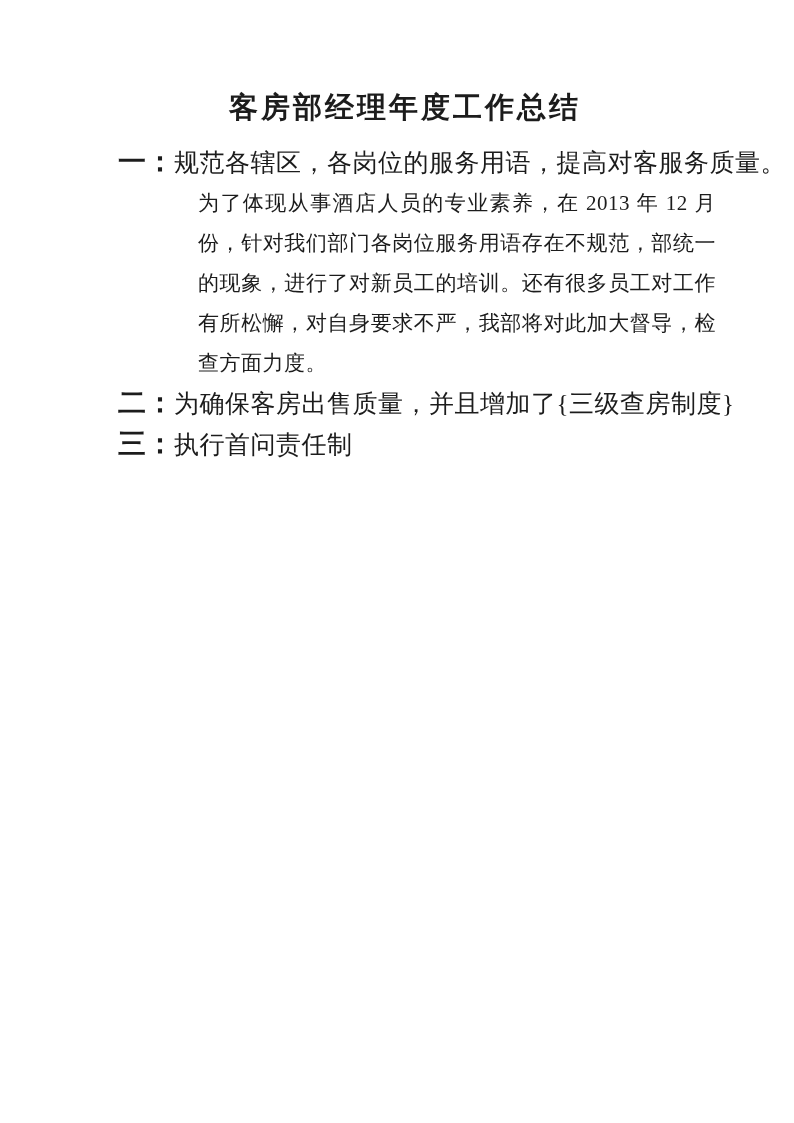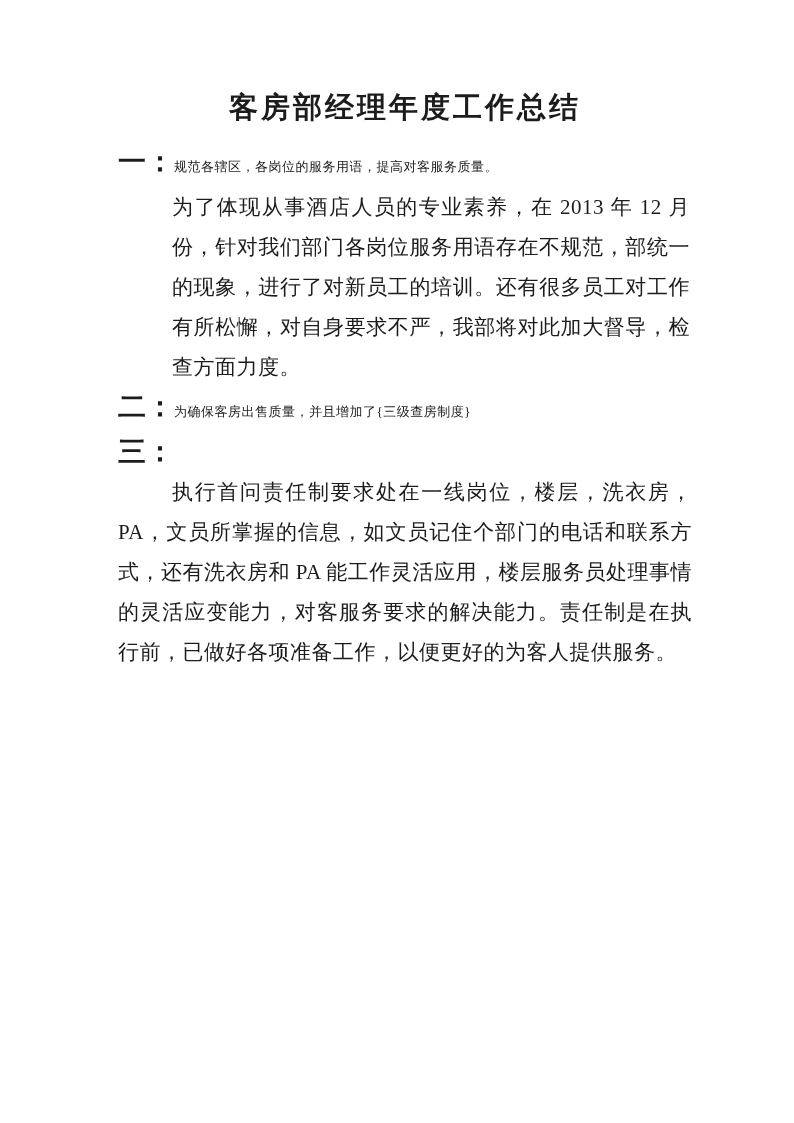--- a/index.html
+++ b/index.html
@@ -31,31 +31,31 @@
     line-height: 40px;
     white-space: nowrap;
   }
   .sec-marker {
     flex: 0 0 56px;
     font-size: 28px;
     font-weight: 700;
     letter-spacing: 0;
   }
   .sec-heading {
-    font-size: 13px;
+    font-size: 25px;
     letter-spacing: 0.5px;
   }
   .sec-body {
     font-size: 21px;
     line-height: 40px;
     letter-spacing: 0.5px;
     text-align: justify;
   }
   .sec-body.hang {
-    margin-left: 54px;
+    margin-left: 80px;
     width: 518px;
   }
   .sec-body.first-indent {
     text-indent: 54px;
     width: 574px;
   }
 </style>
 </head>
 <body>
 
@@ -76,19 +76,19 @@
     <section class="sec">
       <div class="sec-head">
         <span class="sec-marker">二：</span>
         <span class="sec-heading">为确保客房出售质量，并且增加了{三级查房制度}</span>
       </div>
     </section>
 
     <section class="sec">
       <div class="sec-head">
         <span class="sec-marker">三：</span>
+        <span class="sec-heading">执行首问责任制</span>
       </div>
-      <p class="sec-body first-indent">执行首问责任制要求处在一线岗位，楼层，洗衣房，PA，文员所掌握的信息，如文员记住个部门的电话和联系方式，还有洗衣房和 PA 能工作灵活应用，楼层服务员处理事情的灵活应变能力，对客服务要求的解决能力。责任制是在执行前，已做好各项准备工作，以便更好的为客人提供服务。</p>
     </section>
 
   </main>
 
 </div>
 
 </body></html>

